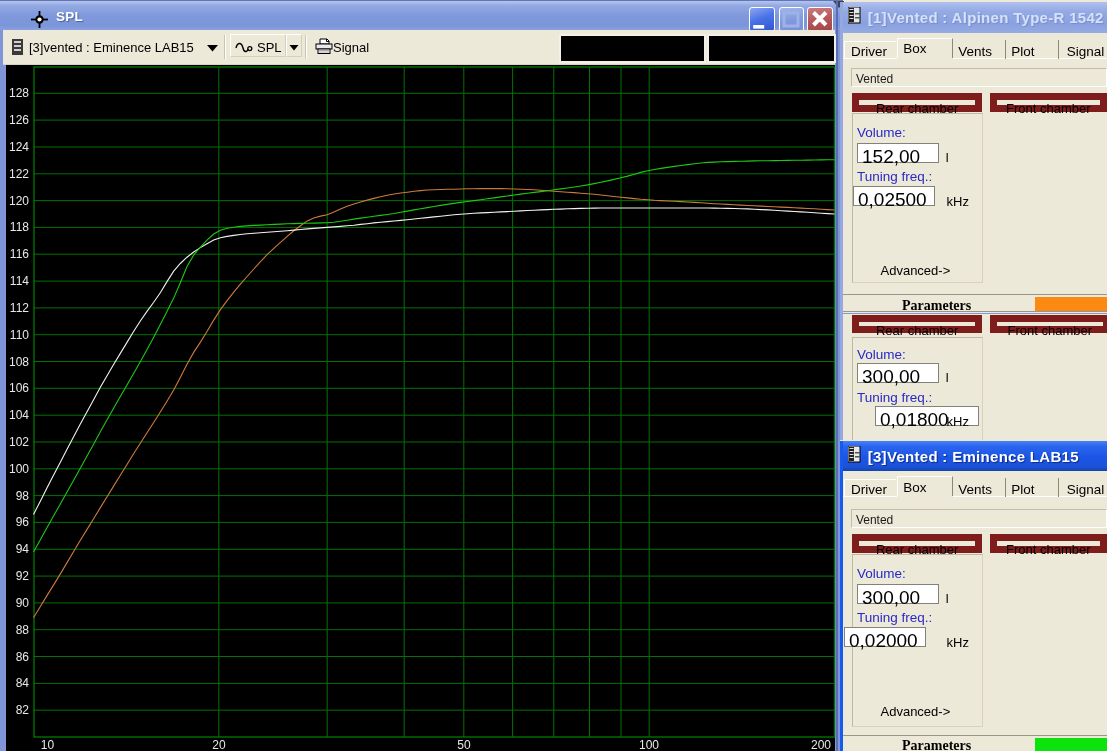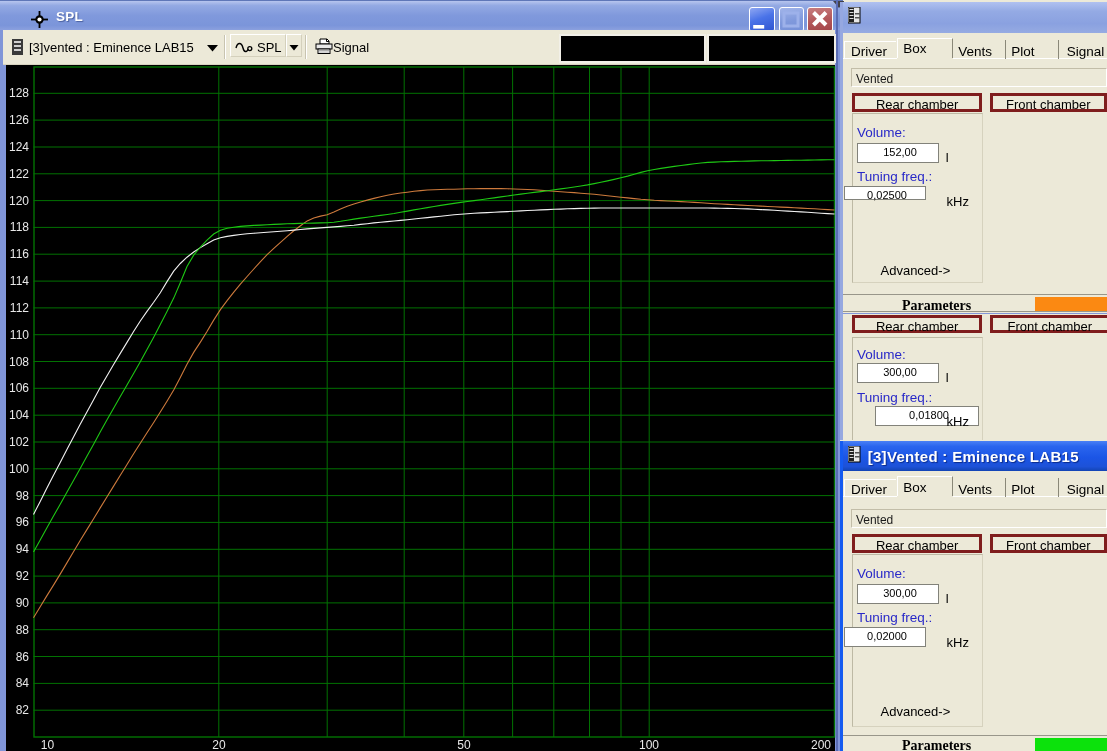--- a/index.html
+++ b/index.html
@@ -19,24 +19,24 @@
 .tbtext { position:absolute; top:10px; font-size:13px; color:#000; }
 .tbsep { position:absolute; top:5px; width:2px; height:24px; border-left:1px solid #c8c4b0; border-right:1px solid #fff; }
 .tbbox { position:absolute; border:1px solid #d4d0bc; border-top-color:#fff; border-left-color:#fff; }
 .blackbox { position:absolute; top:4px; height:29px; background:#000; }
 
 #chartwrap { left:0; top:65px; width:843px; height:686px; background:#8095d8; }
 #chartblack { position:absolute; left:6px; top:0; width:829px; height:686px; background:#000; }
 
 .panelwin { background:#ece9d8; }
 .ventbox { position:absolute; border:1px solid #c2bda8; border-bottom-color:#fff; border-right-color:#fff; background:#ece9d8; font-size:12px; color:#1a1a1a; padding:3px 0 0 4px; }
-.chambtn { position:absolute; background:#ece9d8; border:3px solid #7f1d1d; text-align:center; font-size:13px; color:#000; }
+.chambtn { position:absolute; background:#ece9d8; border:7px solid #7f1d1d; text-align:center; font-size:13px; color:#000; }
 .grpbox { position:absolute; border:1px solid #d6d2be; border-top-color:#bdb9a4; border-left-color:#bdb9a4; }
 .bluelbl { position:absolute; color:#2828c8; font-size:13.5px; }
-.inputbx { position:absolute; background:#fff; border:1px solid #82827a; font-size:11px; color:#000; padding:2px 0 0 4px;text-align:center; }
+.inputbx { position:absolute; background:#fff; border:1px solid #82827a; font-size:19px; color:#000; padding:2px 0 0 4px; }
 .unit { position:absolute; color:#000; font-size:13px; }
 .parambar { position:absolute; background:#ece9d8; border-top:1px solid #98968a; border-bottom:1px solid #98968a; }
 .parambar .cap { position:absolute; font-family:"Liberation Serif", serif; font-weight:bold; font-size:14px; letter-spacing:0px; color:#000; }
 </style>
 </head>
 <body>
 <div class="abs" id="spl">
   <div class="abs" id="spl-title">
     <svg class="abs" style="left:31px;top:10px" width="17" height="17" viewBox="0 0 17 17">
       <line x1="8.5" y1="0" x2="8.5" y2="17" stroke="#000" stroke-width="1.8"></line>
@@ -190,41 +190,42 @@
       <svg class="abs" style="left:8px;top:5px" width="13" height="17" viewBox="0 0 13 17">
         <rect x="0" y="0" width="12" height="16" fill="#e8e8e8" stroke="#000"></rect>
         <rect x="1" y="1" width="5" height="14" fill="#222"></rect>
         <rect x="1.5" y="2" width="4" height="1" fill="#ddd"></rect>
         <rect x="1.5" y="5" width="4" height="1" fill="#ddd"></rect>
         <rect x="1.5" y="8" width="4" height="1" fill="#ddd"></rect>
         <rect x="1.5" y="11" width="4" height="1" fill="#ddd"></rect>
         <rect x="7" y="6" width="5" height="1.5" fill="#555"></rect>
         <rect x="7" y="10" width="5" height="1.5" fill="#555"></rect>
       </svg>
+      <div class="abs" style="left:27.7px;top:7px;font-size:15px;font-weight:bold;letter-spacing:0.3px;color:#d6e0f8;text-shadow:1px 1px 1px rgba(80,100,160,0.35);white-space:nowrap">[1]Vented : Alpinen Type-R 1542</div>
     </div>
 <div class="abs" style="left:0px;top:56.3px;width:57.4px;height:1px;background:#fff"></div>
 <div class="abs" style="left:113px;top:56.3px;width:154px;height:1px;background:#fff"></div>
 <div class="abs" style="left:3.6px;top:39.2px;width:52.4px;height:17.1px;border-left:1px solid #fff;border-top:1px solid #fff;background:#ece9d8"></div>
 <div class="abs" style="left:10.9px;top:41.9px;font-size:13.5px">Driver</div>
 <div class="abs" style="left:57.4px;top:36.3px;width:55.6px;height:20px;border-left:1px solid #fff;border-top:1px solid #fff;border-right:1px solid #8a8878;background:#ece9d8;z-index:2"></div>
 <div class="abs" style="left:63.2px;top:38.9px;font-size:13.5px;z-index:2">Box</div>
 <div class="abs" style="left:164.5px;top:37.5px;width:1px;height:19px;background:#8a8878"></div>
 <div class="abs" style="left:218.3px;top:37.5px;width:1px;height:19px;background:#8a8878"></div>
 <div class="abs" style="left:118.2px;top:41.9px;font-size:13.5px">Vents</div>
 <div class="abs" style="left:171.2px;top:41.9px;font-size:13.5px">Plot</div>
 <div class="abs" style="left:226.7px;top:41.9px;font-size:13.5px">Signal</div>
 <div class="ventbox" style="left:10.9px;top:65.5px;width:256.1px;height:19.5px">Vented</div>
 <div class="chambtn" style="left:12px;top:91px;width:130.3px;height:18.5px;padding-top:1px">Rear chamber</div>
 <div class="chambtn" style="left:149.6px;top:91px;width:117.4px;height:18.5px;padding-top:1px">Front chamber</div>
 <div class="grpbox" style="left:11.7px;top:111.4px;width:130.9px;height:170px"></div>
 <div class="bluelbl" style="left:17px;top:123px">Volume:</div>
 <div class="inputbx" style="left:17px;top:141px;width:82px;height:20px">152,00</div>
 <div class="unit" style="left:105.7px;top:148px">l</div>
 <div class="bluelbl" style="left:17px;top:167px">Tuning freq.:</div>
-<div class="inputbx" style="left:4px;top:184px;width:82px;height:14px">0,02500</div>
+<div class="inputbx" style="left:13px;top:184px;width:82px;height:20px">0,02500</div>
 <div class="unit" style="left:106.6px;top:192px">kHz</div>
 <div class="abs" style="left:40.5px;top:261px;font-size:13px;color:#000">Advanced-&gt;</div>
 <div class="parambar" style="left:0;top:292.3px;width:267px;height:17.5px">
       <div class="cap" style="left:62px;top:2.5px">Parameters</div>
       <div class="abs" style="left:194.5px;top:2px;width:72.5px;height:13.5px;background:#fb8912"></div>
     </div>
 </div>
 
 <div class="abs" style="left:840px;top:441px;width:3px;height:310px;background:#155bf0;z-index:5"></div>
 <div class="abs panelwin" id="win3" style="left:840px;top:440px;width:267px;height:311px;">

